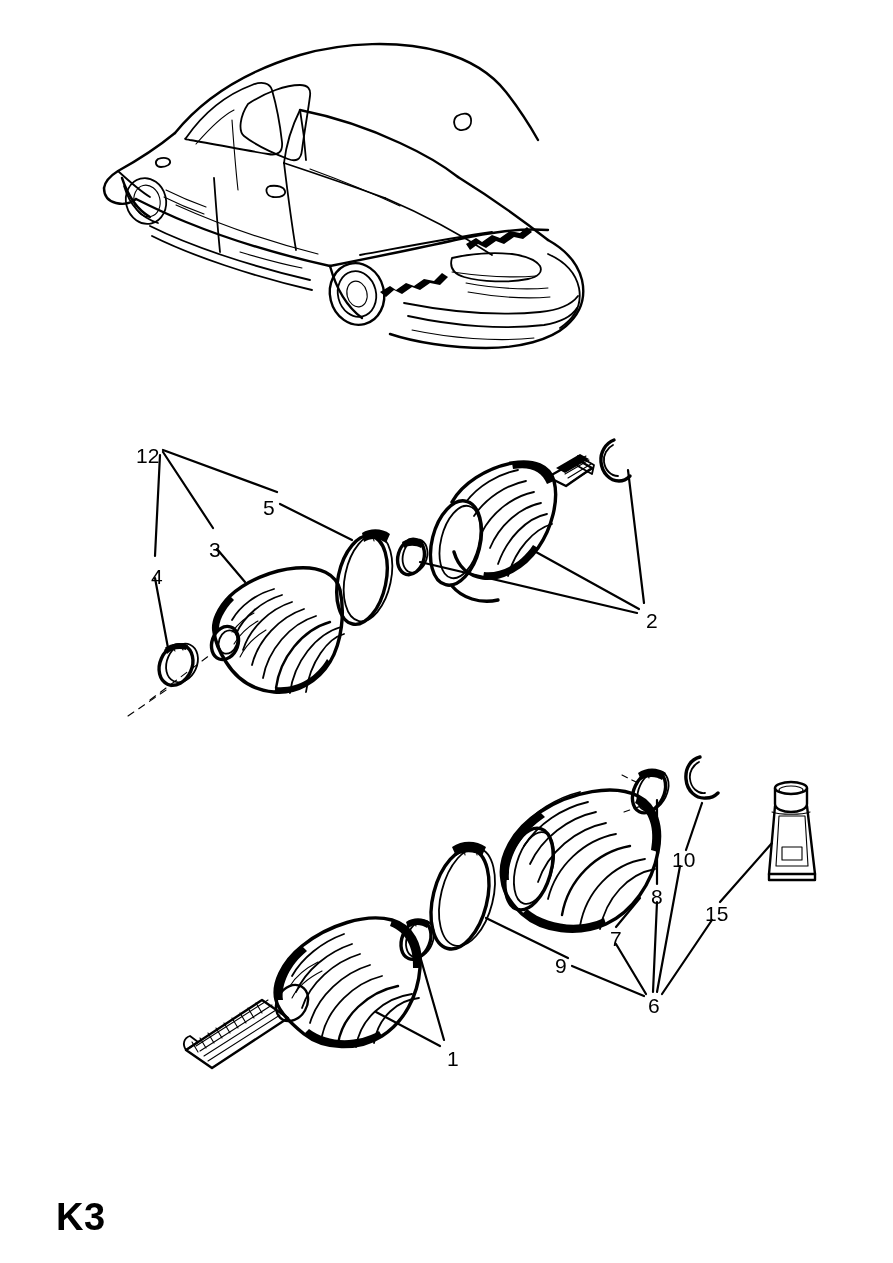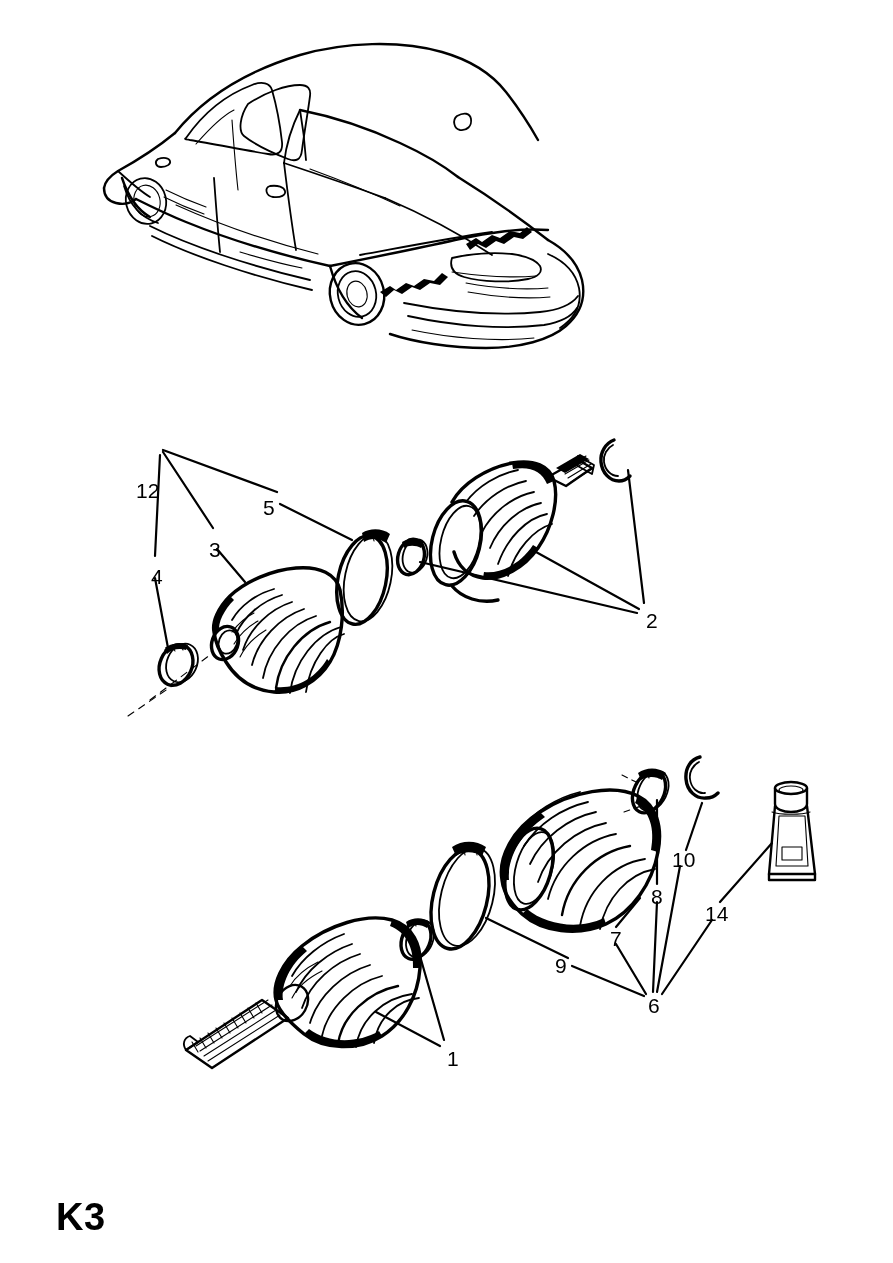--- a/index.html
+++ b/index.html
@@ -370,29 +370,29 @@
 
         <path class="lead" d="M572 966 L644 996"></path>
         <path class="lead" d="M616 944 L646 994"></path>
         <path class="lead" d="M657 902 L653 992"></path>
         <path class="lead" d="M680 866 L657 992"></path>
         <path class="lead" d="M712 920 L662 994"></path>
       </g>
     </g>
   </svg>
 
-  <div class="callout" style="left:136px;top:445px;margin-top:35px;">12</div>
+  <div class="callout" style="left:136px;top:445px;">12</div>
   <div class="callout" style="left:263px;top:497px;">5</div>
   <div class="callout" style="left:209px;top:539px;">3</div>
   <div class="callout" style="left:151px;top:566px;">4</div>
   <div class="callout" style="left:646px;top:610px;">2</div>
 
   <div class="callout" style="left:447px;top:1048px;">1</div>
   <div class="callout" style="left:555px;top:955px;">9</div>
   <div class="callout" style="left:610px;top:928px;">7</div>
   <div class="callout" style="left:651px;top:886px;">8</div>
   <div class="callout" style="left:672px;top:849px;">10</div>
-  <div class="callout" style="left:705px;top:903px;">14</div>
+  <div class="callout" style="left:705px;top:903px;">15</div>
   <div class="callout" style="left:648px;top:995px;">6</div>
 
   <div id="page-label">K3</div>
 
 </div>
 
 </body></html>

